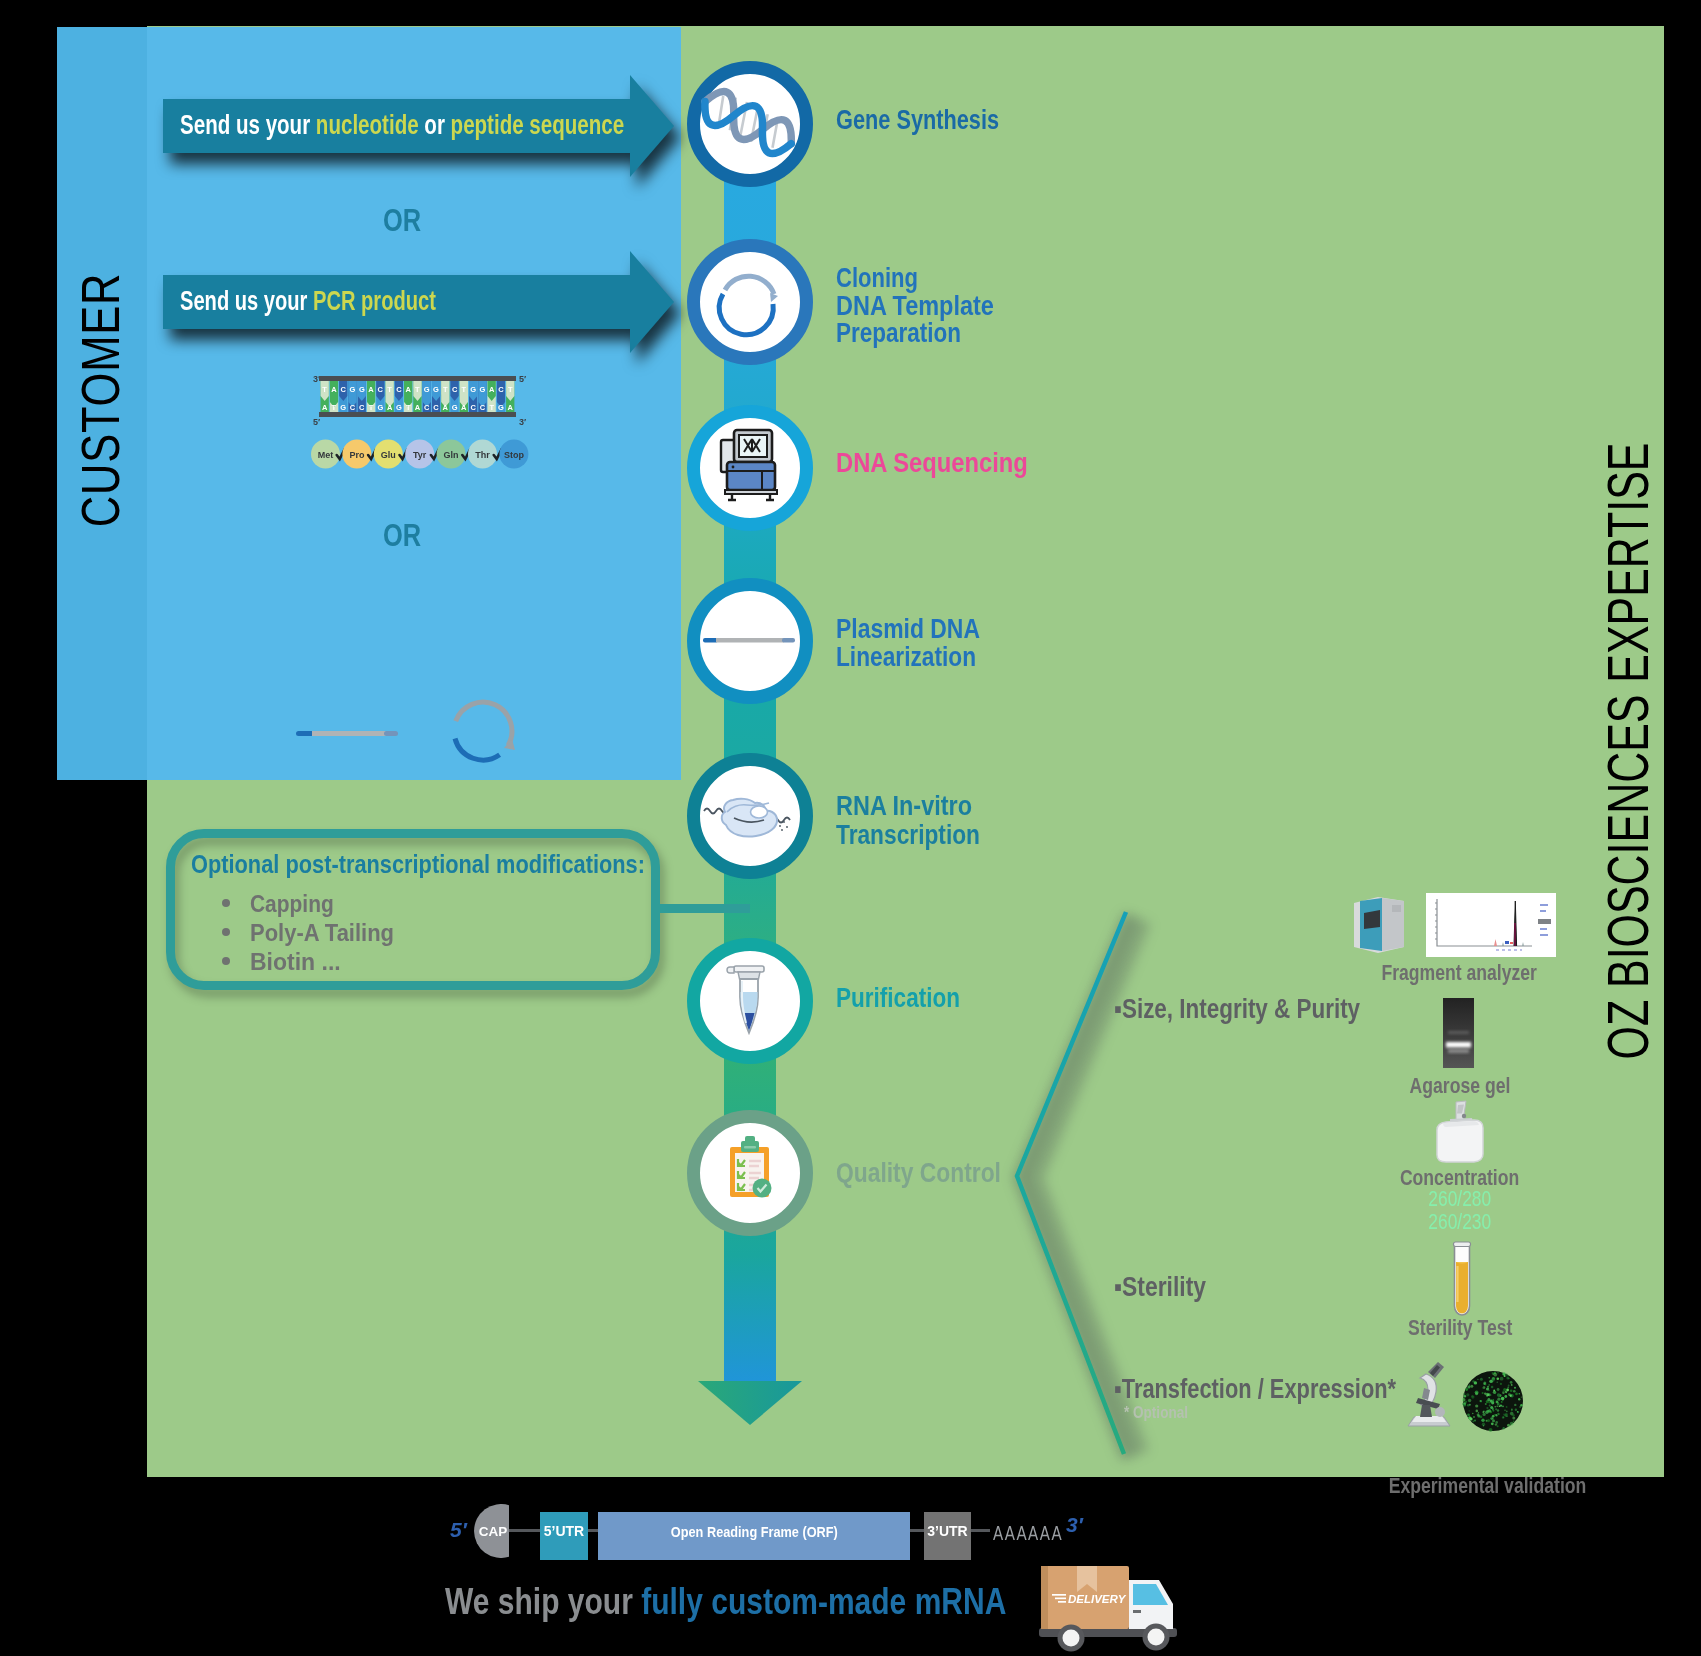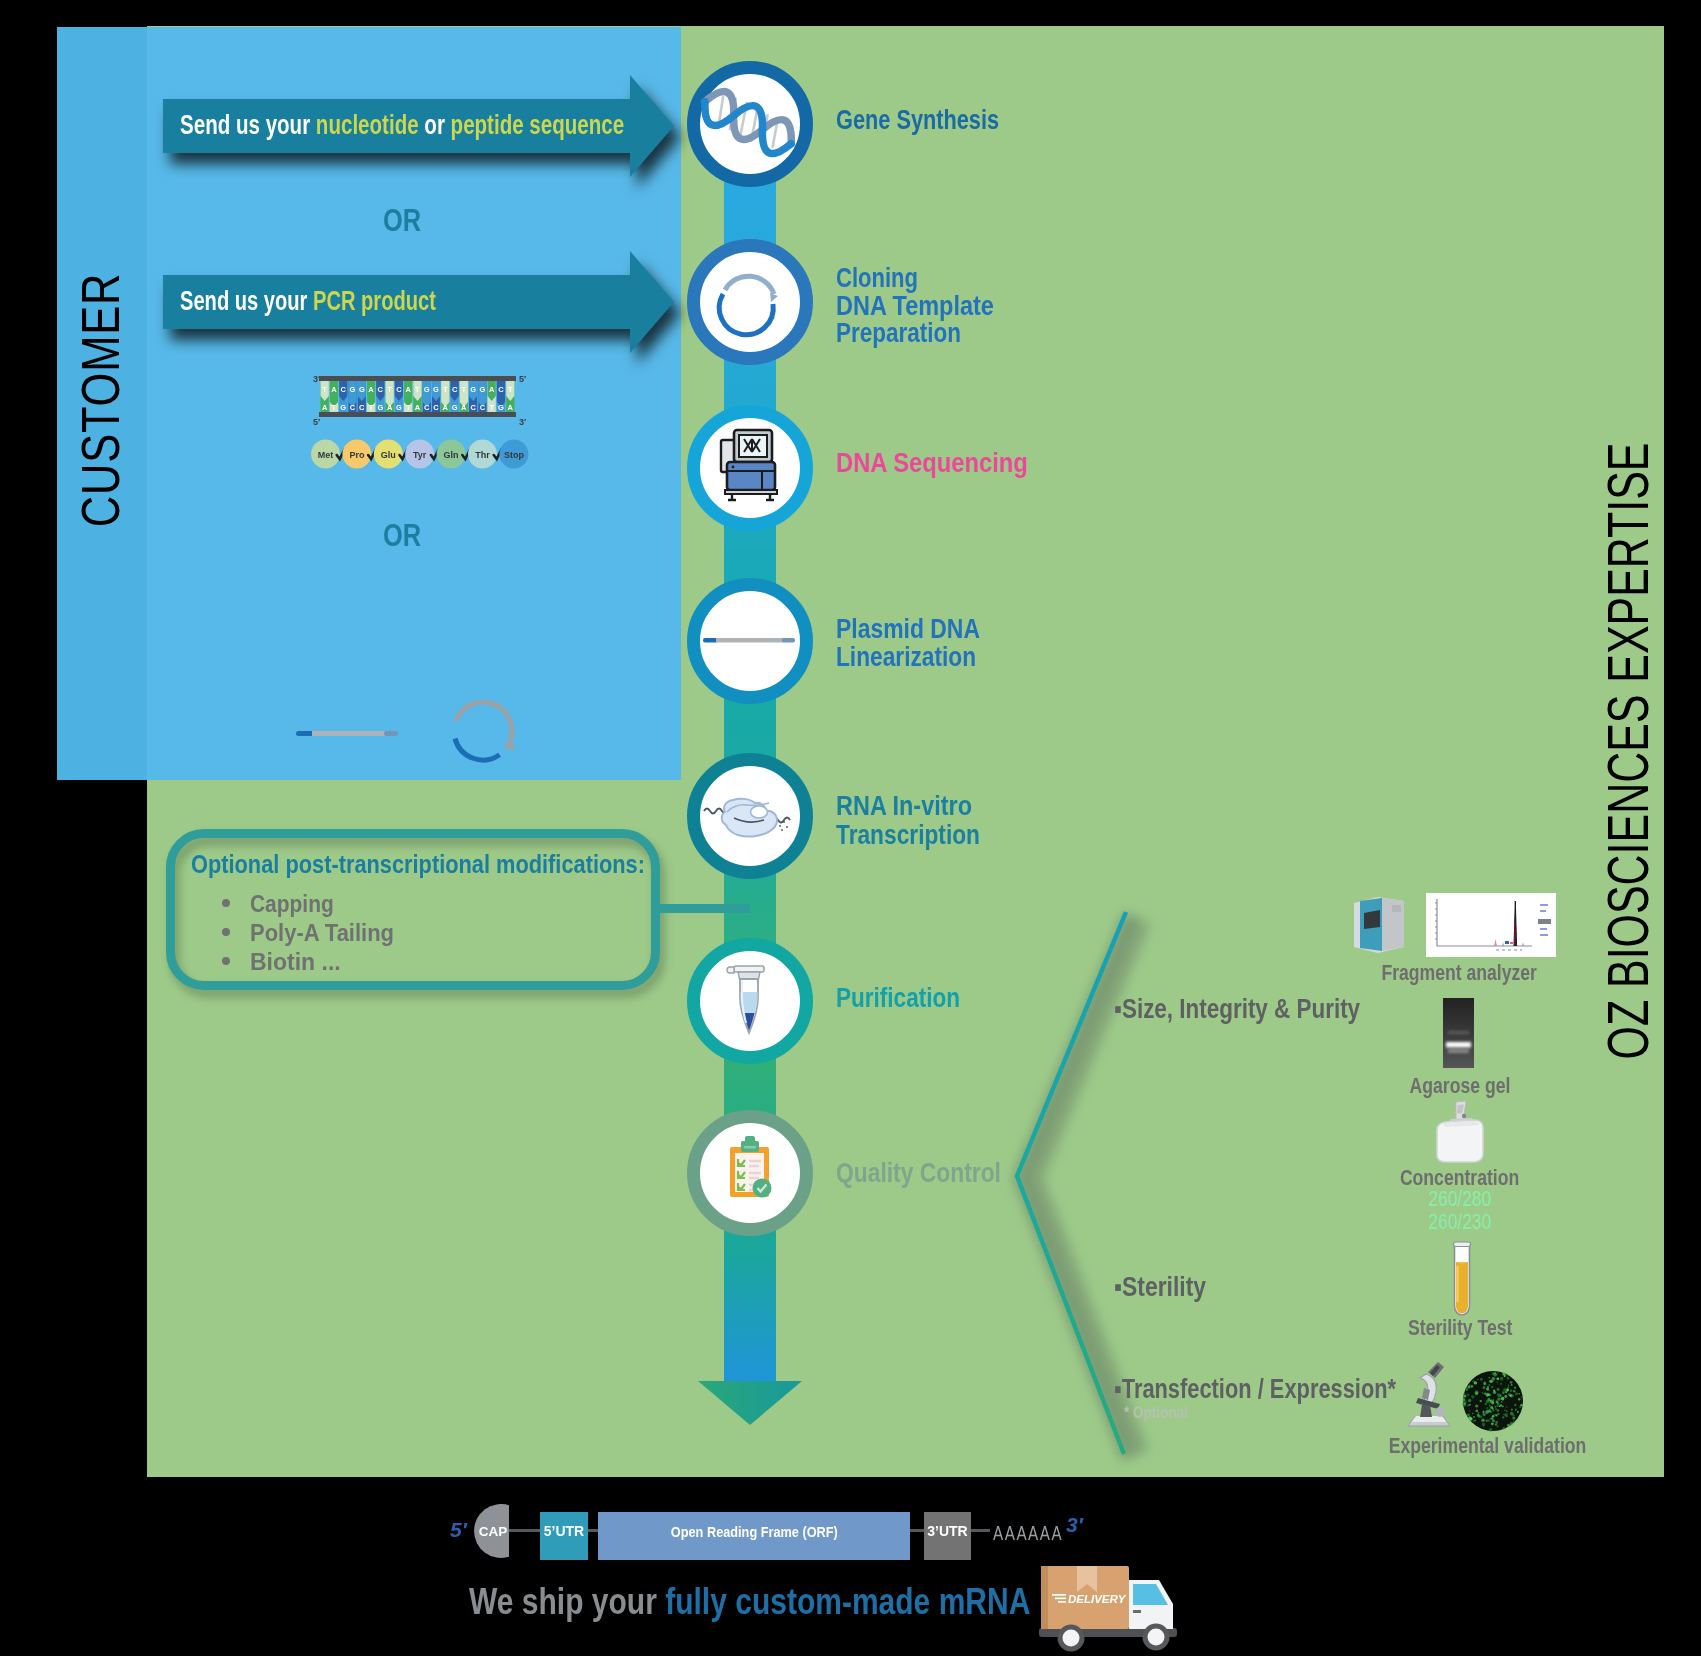--- a/index.html
+++ b/index.html
@@ -28,21 +28,21 @@
 #opt{left:166px;top:829px;width:476px;height:143px;border:9px solid #2f9d99;border-radius:38px;filter:drop-shadow(4px 7px 5px rgba(0,0,0,0.25));}
 #optconn{left:655px;top:904px;width:95px;height:9px;background:#2f9d99;}
 #optt{left:191px;top:849px;font-weight:bold;font-size:26px;color:#1a7ea0;}
 .optb{left:250px;font-weight:bold;font-size:23px;color:#6f7270;}
 .bdot{left:222px;width:8px;height:8px;border-radius:50%;background:#6f7270;}
 .qcb{font-weight:bold;font-size:27px;line-height:27.5px;color:#5e6063;}
 .ilab{font-weight:bold;font-size:22px;line-height:23px;color:#6e6e6e;text-align:center;white-space:nowrap;}
 .ilab2{font-weight:normal;font-size:22px;line-height:23px;color:#86efac;text-align:center;white-space:nowrap;}
 .mbox{top:1512px;height:48px;color:#fff;font-weight:bold;text-align:center;}
 .mline{top:1529px;height:3px;background:#55585c;}
-#wes{left:469px;top:1581px;font-size:37px;font-weight:bold;color:#8a8d90;}
+#wes{left:445px;top:1581px;font-size:37px;font-weight:bold;color:#8a8d90;}
 #wes .b{color:#1d6fa6;}
 </style></head>
 <body>
 <div id="page">
 <div id="green" class="abs"></div>
 <div id="blue" class="abs"></div>
 <div id="blue2" class="abs"></div>
 <div class="abs" style="left:100px;top:400px;width:0;height:0;">
       <span class="abs" style="font-size:53px;color:#000;white-space:nowrap;letter-spacing:1px;transform:translate(-50%,-50%) rotate(-90deg) scaleX(0.82);">CUSTOMER</span>
     </div>
@@ -430,21 +430,21 @@
 <circle cx="27.7" cy="35.6" r="1.0" fill="#2d9a3e" opacity="0.60"></circle>
 <circle cx="30.3" cy="53.8" r="1.4" fill="#45bd50" opacity="0.91"></circle>
 <circle cx="38.9" cy="13.9" r="1.1" fill="#1a8024" opacity="0.66"></circle>
 </svg>
 <div class="abs ilab" style="left:1359px;top:961px;width:200px;"><span class="scc" style="transform:scaleX(0.80);">Fragment analyzer</span></div>
 <div class="abs ilab" style="left:1360px;top:1074px;width:200px;"><span class="scc" style="transform:scaleX(0.80);">Agarose gel</span></div>
 <div class="abs ilab" style="left:1360px;top:1166px;width:200px;text-align:center;"><span class="scc" style="transform:scaleX(0.80);">Concentration</span></div>
 <div class="abs ilab2" style="left:1360px;top:1187px;width:200px;"><span class="scc" style="transform:scaleX(0.79);">260/280</span></div>
 <div class="abs ilab2" style="left:1360px;top:1210px;width:200px;"><span class="scc" style="transform:scaleX(0.79);">260/230</span></div>
 <div class="abs ilab" style="left:1360px;top:1316px;width:200px;"><span class="scc" style="transform:scaleX(0.80);">Sterility Test</span></div>
-<div class="abs ilab" style="left:1364px;top:1434px;width:200px;"><span class="scc" style="transform:scaleX(0.80);">Experimental validation</span></div>
+<div class="abs ilab" style="left:1364px;top:1474px;width:200px;"><span class="scc" style="transform:scaleX(0.80);">Experimental validation</span></div>
 <svg class="abs" style="left:310px;top:368px;" width="222" height="104" viewBox="0 0 222 104">
 <text x="3" y="14" font-size="9" font-weight="bold" fill="#3a3f45">3′</text>
 <text x="209" y="14" font-size="9" font-weight="bold" fill="#3a3f45">5′</text>
 <text x="3" y="57" font-size="9" font-weight="bold" fill="#3a3f45">5′</text>
 <text x="209" y="57" font-size="9" font-weight="bold" fill="#3a3f45">3′</text>
 <rect x="9" y="8" width="197" height="5" fill="#4a4e52"></rect>
 <rect x="9" y="44" width="197" height="5" fill="#4a4e52"></rect>
 <rect x="10.5" y="13" width="8.3" height="31" fill="#44b05c"></rect>
 <path d="M10.5,13 h8.3 v15 l-4.1,5 l-4.1,-5 Z" fill="#cfe3c6"></path>
 <text x="14.6" y="23.5" font-size="7.5" font-weight="bold" fill="#fff" text-anchor="middle">T</text>

